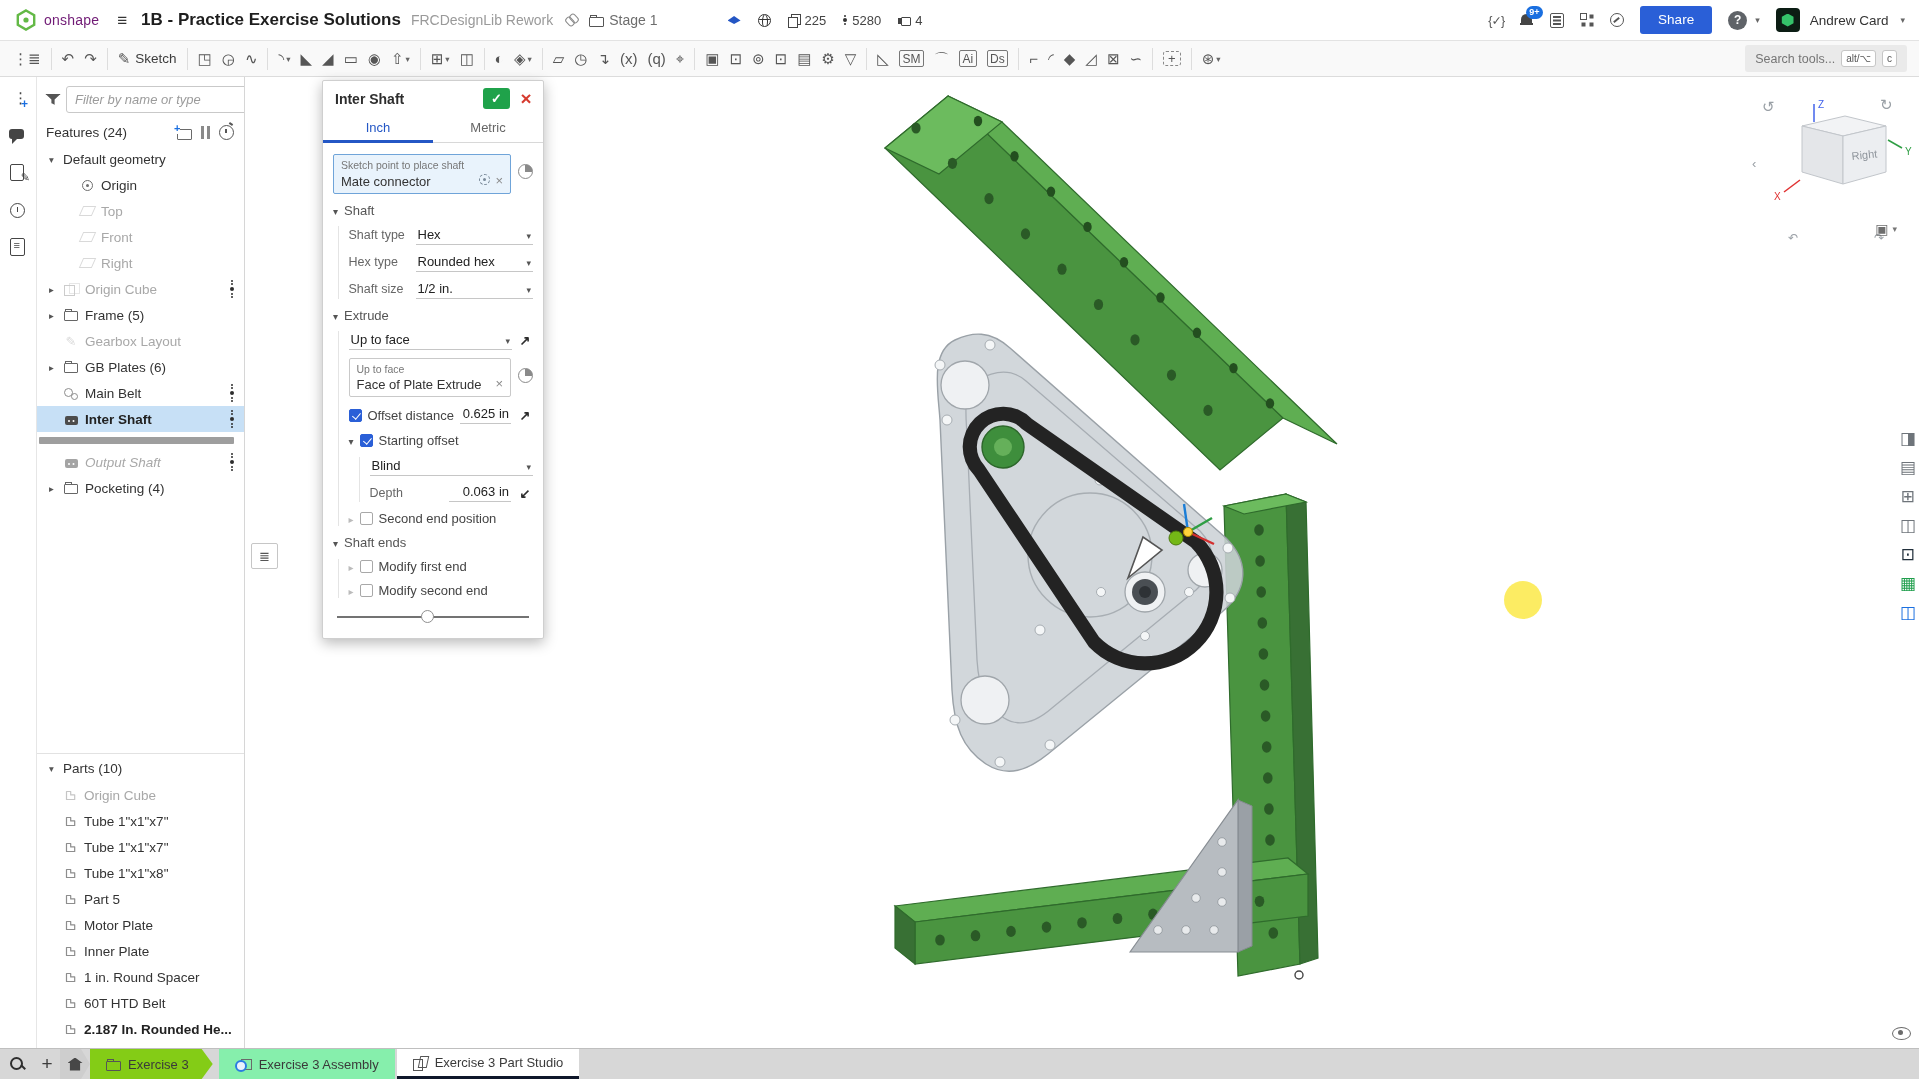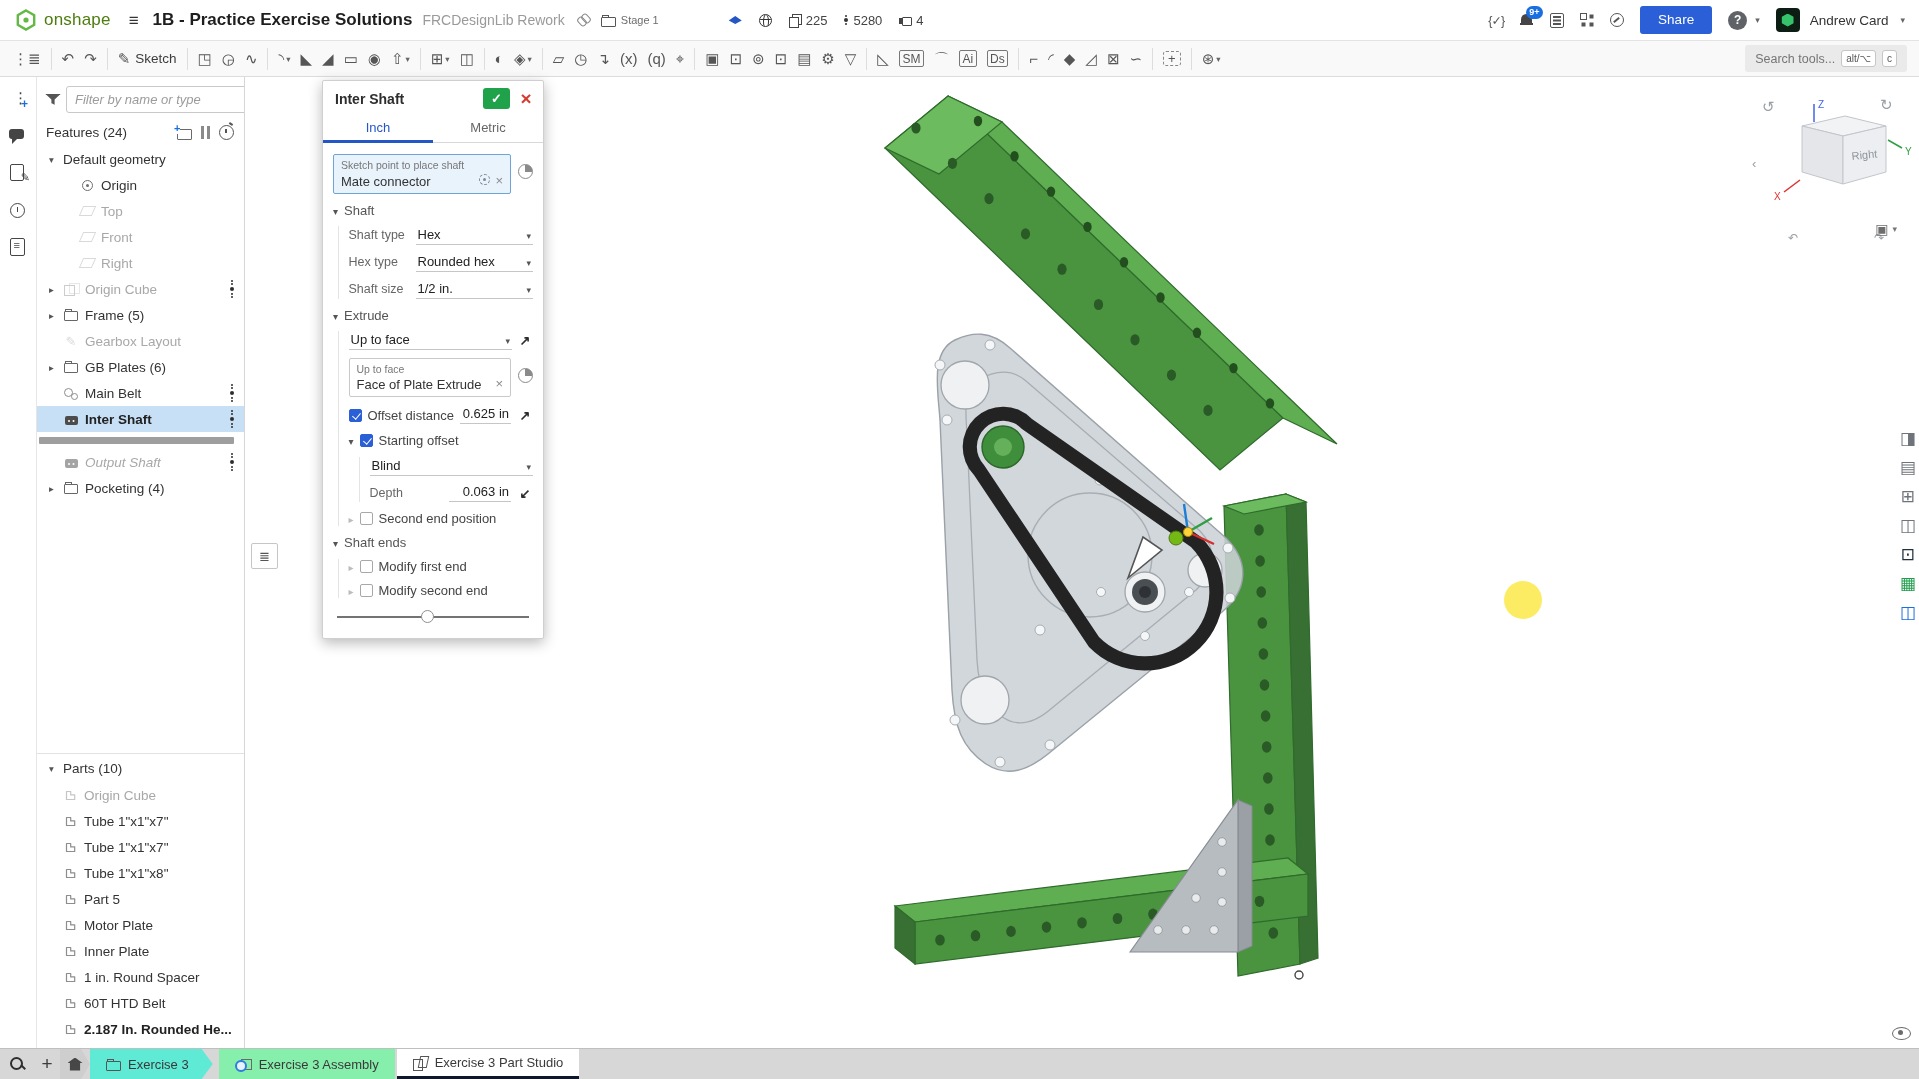--- a/index.html
+++ b/index.html
@@ -4,29 +4,29 @@
 <style>
 html,body{margin:0;padding:0}
 body{width:1919px;height:1079px;position:relative;overflow:hidden;background:#fff;
  font-family:"Liberation Sans",sans-serif;color:#333;-webkit-font-smoothing:antialiased}
 *{box-sizing:border-box}
 
 
 .topbar{position:absolute;top:0;left:0;right:0;height:41px;background:#fff;border-bottom:1px solid #e3e3e3;
  display:flex;align-items:center;padding:0 14px;z-index:40}
 .logo{display:flex;align-items:center;gap:6px}
-.wordmark{font-size:17px;color:#4d7c0f;letter-spacing:.2px}
+.wordmark{font-size:14px;color:#701a75;letter-spacing:.2px}
 .hamburger{font-size:17px;color:#333;margin:0 14px 0 18px;line-height:1}
 .doc-title{font-size:17px;font-weight:700;color:#1e1e1e;white-space:nowrap}
 .doc-sub{font-size:14px;color:#9a9a9a;margin-left:10px;white-space:nowrap}
 .link-ico{margin-left:12px;position:relative;width:14px;height:14px}
 .link-ico::before,.link-ico::after{content:'';position:absolute;width:8px;height:5px;border:1.5px solid #8a8a8a;border-radius:3px}
 .link-ico::before{left:0;top:5px;transform:rotate(45deg)}
 .link-ico::after{right:0;top:2px;transform:rotate(45deg)}
-.crumb{display:flex;align-items:center;gap:5px;margin-left:10px;font-size:11px;color:#6d6d6d}
+.crumb{display:flex;align-items:center;gap:5px;margin-left:10px;font-size:14px;color:#6d6d6d}
 .stats{display:flex;align-items:center;gap:17px;margin-left:70px}
 .stat{display:flex;align-items:center;gap:5px;font-size:13px;color:#444}
 .gradcap{width:13px;height:8px;background:#2456c4;clip-path:polygon(50% 0,100% 55%,50% 100%,0 55%);position:relative}
 .globe{width:13px;height:13px;border:1.5px solid #333;border-radius:50%;position:relative;overflow:hidden}
 .globe::before{content:'';position:absolute;left:3.5px;top:-1px;width:4px;height:13px;border:1.2px solid #333;border-radius:50%}
 .globe::after{content:'';position:absolute;left:-1px;top:4.8px;width:13px;height:1.2px;background:#333}
 .copies{width:12px;height:12px;position:relative}
 .copies::before,.copies::after{content:'';position:absolute;width:8px;height:9px;border:1.4px solid #444;background:#fff}
 .copies::before{left:3px;top:0}.copies::after{left:0;top:3px}
 .pindots{display:flex;flex-direction:column;align-items:center;gap:1px}
@@ -204,21 +204,21 @@
 .statusbar{position:absolute;left:0;right:0;bottom:0;height:31px;background:#d7d7d7;border-top:1px solid #bfbfbf;
  display:flex;align-items:stretch;z-index:40}
 .sb-find{width:17px;height:17px;position:relative;margin:auto 8px auto 9px;flex:none}
 .sb-find::before{content:'';position:absolute;left:1px;top:1px;width:9px;height:9px;border:2px solid #2e2e2e;border-radius:50%}
 .sb-find::after{content:'';position:absolute;left:10.5px;top:10.5px;width:6px;height:2.4px;background:#2e2e2e;transform:rotate(45deg)}
 .sb-plus{width:26px;display:flex;align-items:center;justify-content:center;font-size:19px;color:#3c3c3c;flex:none}
 .sb-home{width:30px;display:flex;align-items:center;justify-content:center;background:#cecece;flex:none;
  clip-path:polygon(0 0,calc(100% - 9px) 0,100% 50%,calc(100% - 9px) 100%,0 100%)}
 .sb-home i{width:15px;height:13px;background:#474747;clip-path:polygon(50% 0,100% 42%,84% 42%,84% 100%,16% 100%,16% 42%,0 42%)}
 .tab{display:flex;align-items:center;gap:7px;padding:0 16px;font-size:13px;color:#3a3a3a;flex:none}
-.tab.arrowed{background:#5eead4;clip-path:polygon(0 0,calc(100% - 11px) 0,100% 50%,calc(100% - 11px) 100%,0 100%);padding-right:24px}
+.tab.arrowed{background:#84cc16;clip-path:polygon(0 0,calc(100% - 11px) 0,100% 50%,calc(100% - 11px) 100%,0 100%);padding-right:24px}
 .tab.mid{background:#86efac;margin-left:6px}
 .tab.active{background:#fff;border-bottom:3px solid #0f172a;margin-left:2px}
 .t-folder{position:relative;width:15px;height:11px;flex:none}
 .t-folder::before{content:'';position:absolute;left:0;top:2px;width:13px;height:8px;border:1.4px solid #555;border-radius:1px}
 .t-folder::after{content:'';position:absolute;top:0;left:1px;width:5px;height:2px;border:1.4px solid #555;border-bottom:0}
 .t-asm{position:relative;width:17px;height:14px;flex:none}
 .t-asm::before{content:'';position:absolute;right:0;top:2px;width:9px;height:9px;border:1.5px solid #6a6a6a}
 .t-asm::after{content:'';position:absolute;left:0;top:3px;width:8px;height:8px;border:2px solid #2a7de1;border-radius:50%;background:#eaf2fd}
 .t-ps{position:relative;width:15px;height:14px;flex:none}
 .t-ps::before{content:'';position:absolute;left:0;top:3px;width:8px;height:10px;border:1.5px solid #555}

